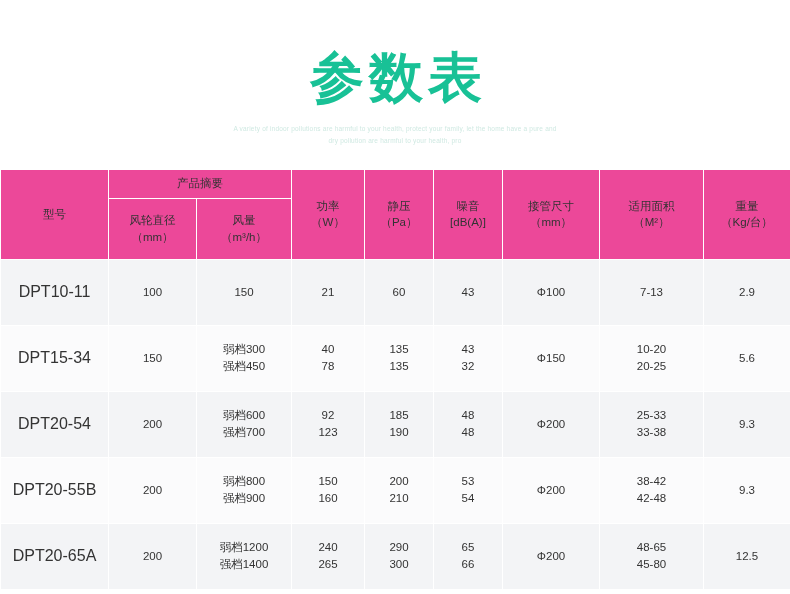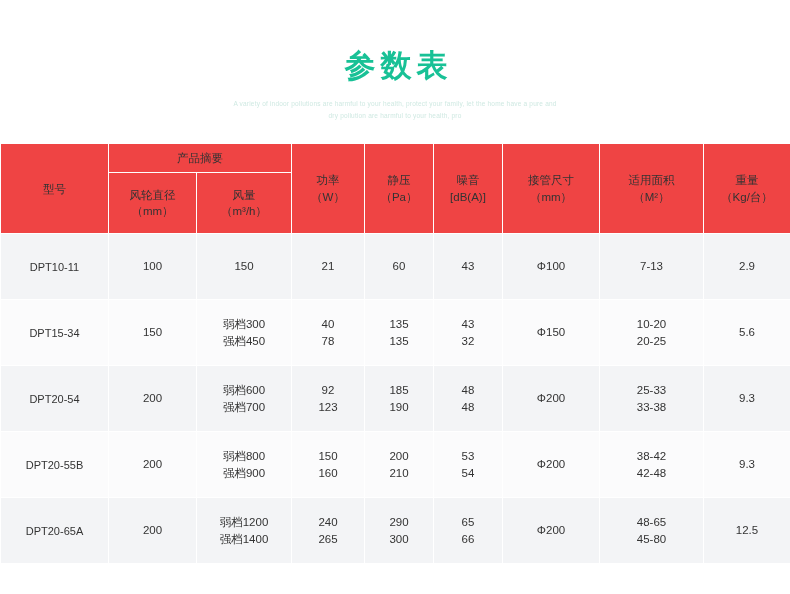--- a/index.html
+++ b/index.html
@@ -15,21 +15,21 @@
   }
   .page {
     position: relative;
     width: 790px;
     height: 594px;
     box-sizing: border-box;
   }
   .title {
     text-align: center;
     color: #18c196;
-    font-size: 31px;
+    font-size: 54px;
     font-weight: bold;
     letter-spacing: 5px;
     padding-top: 48px;
     line-height: 1.1;
     font-family: "DejaVu Sans", sans-serif;
     margin-left: 7px;
   }
   .subtitle {
     text-align: center;
     color: #cfe9e2;
@@ -49,21 +49,21 @@
   }
   table.params th, table.params td {
     border: 1px solid #ffffff;
     text-align: center;
     vertical-align: middle;
     color: #333333;
     font-size: 11.5px;
     padding: 0;
   }
   thead th {
-    background: #ef4444;
+    background: #ec4899;
     color: #ffffff;
     font-weight: normal;
     font-size: 11.5px;
     line-height: 1.45;
     border-color: #ffffff;
   }
   thead th.group {
     height: 28px;
   }
   thead th.tall {
@@ -75,21 +75,21 @@
   }
   tbody td {
     height: 65px;
     background: #f3f4f6;
     line-height: 1.5;
   }
   tbody tr.alt td {
     background: #fbfbfc;
   }
   tbody td.model {
-    font-size: 11px;
+    font-size: 16px;
     color: #333333;
     margin-left: 20px;
   }
   .cellline {
     display: block;
   }
   .c-model { width: 108px; }
   .c-dia   { width: 88px; }
   .c-flow  { width: 95px; }
   .c-power { width: 73px; }

